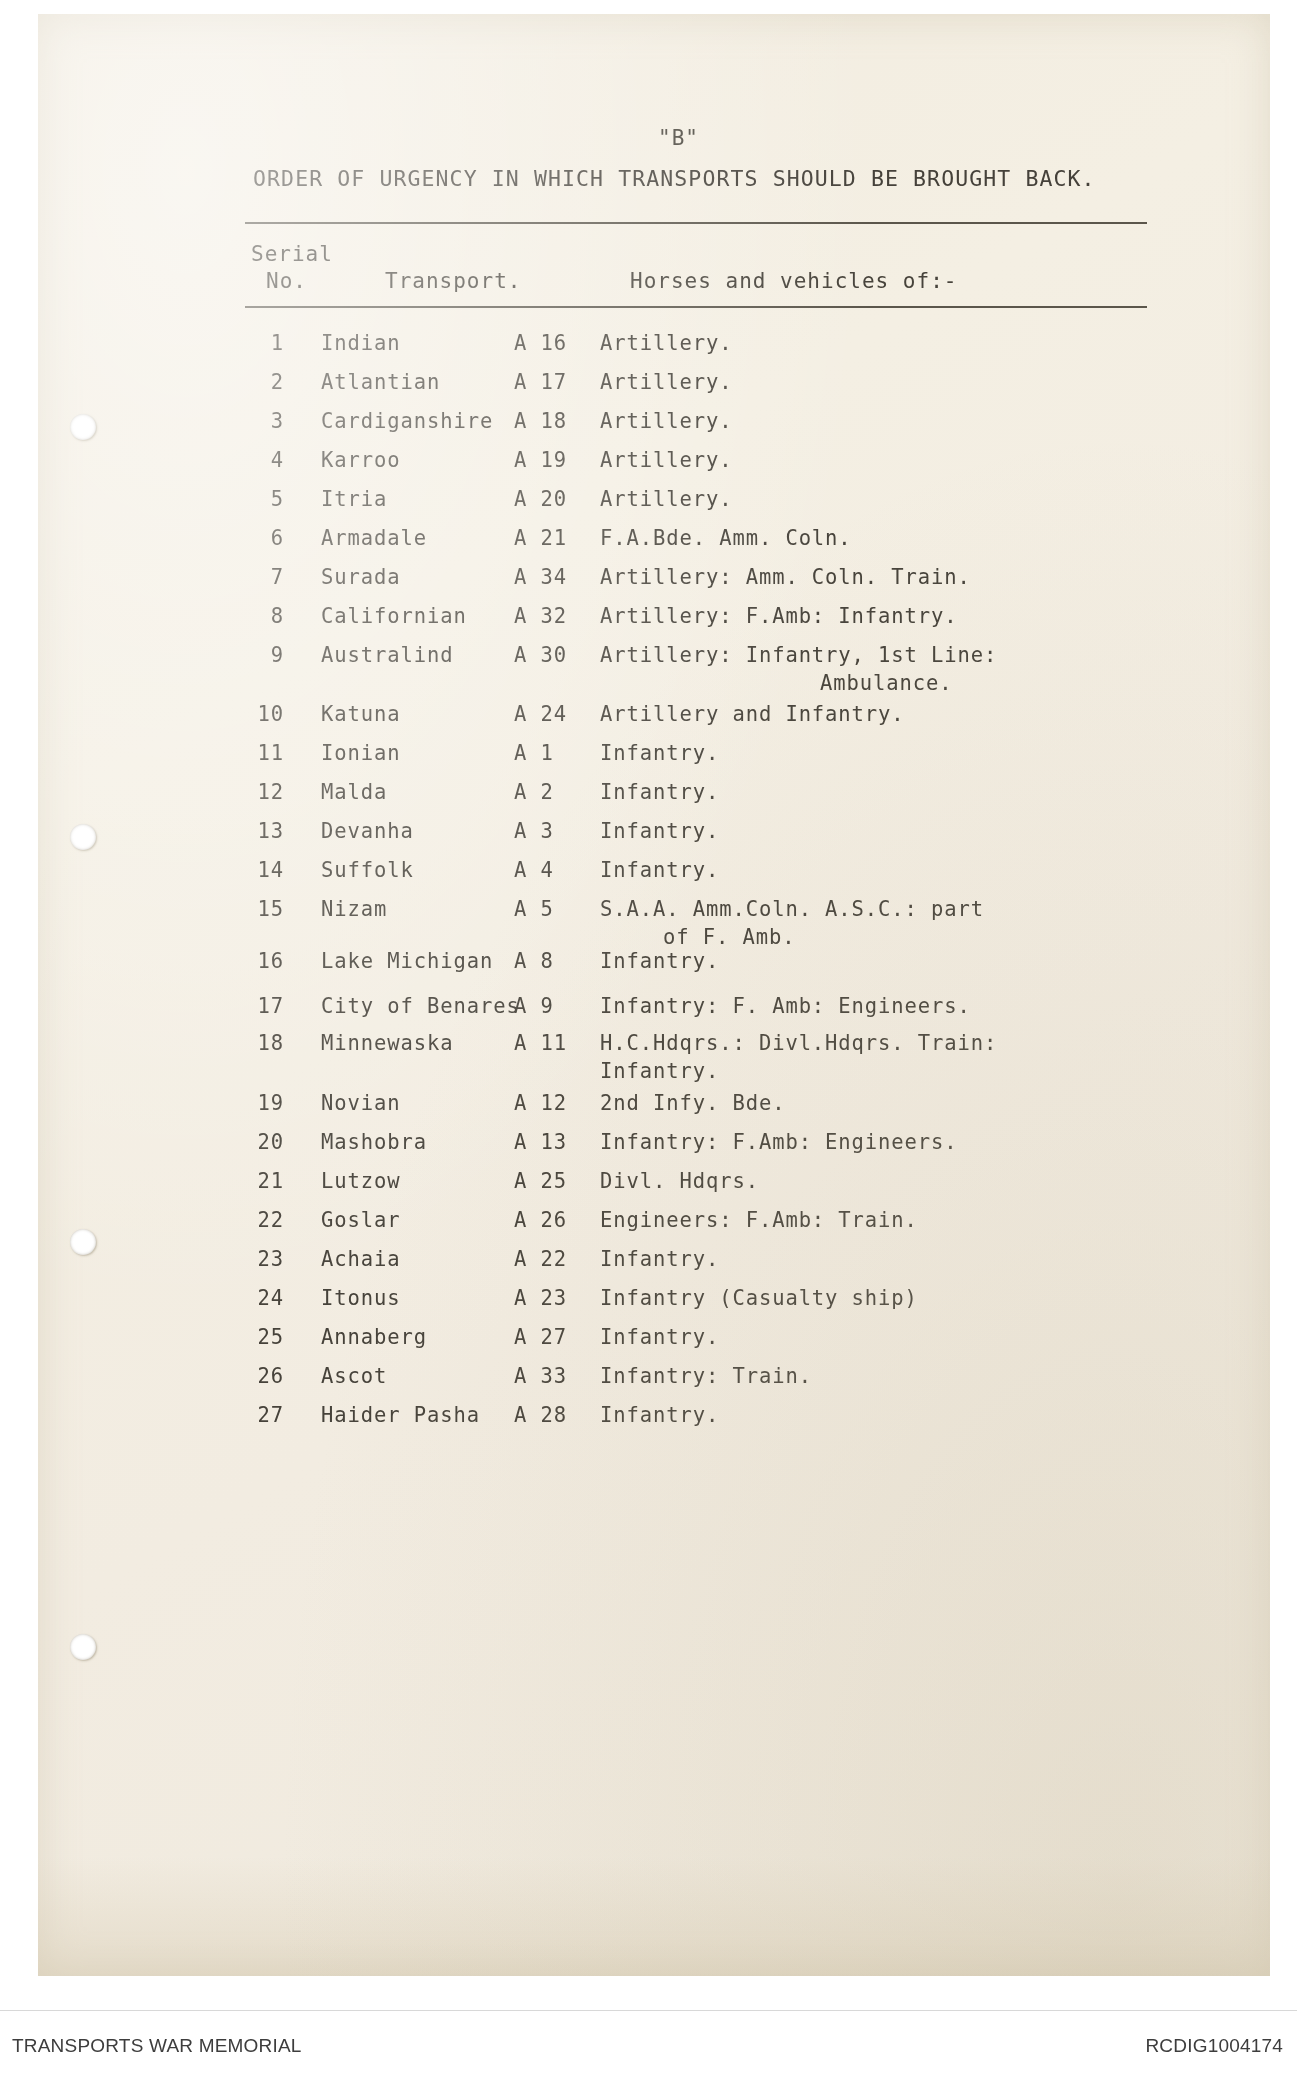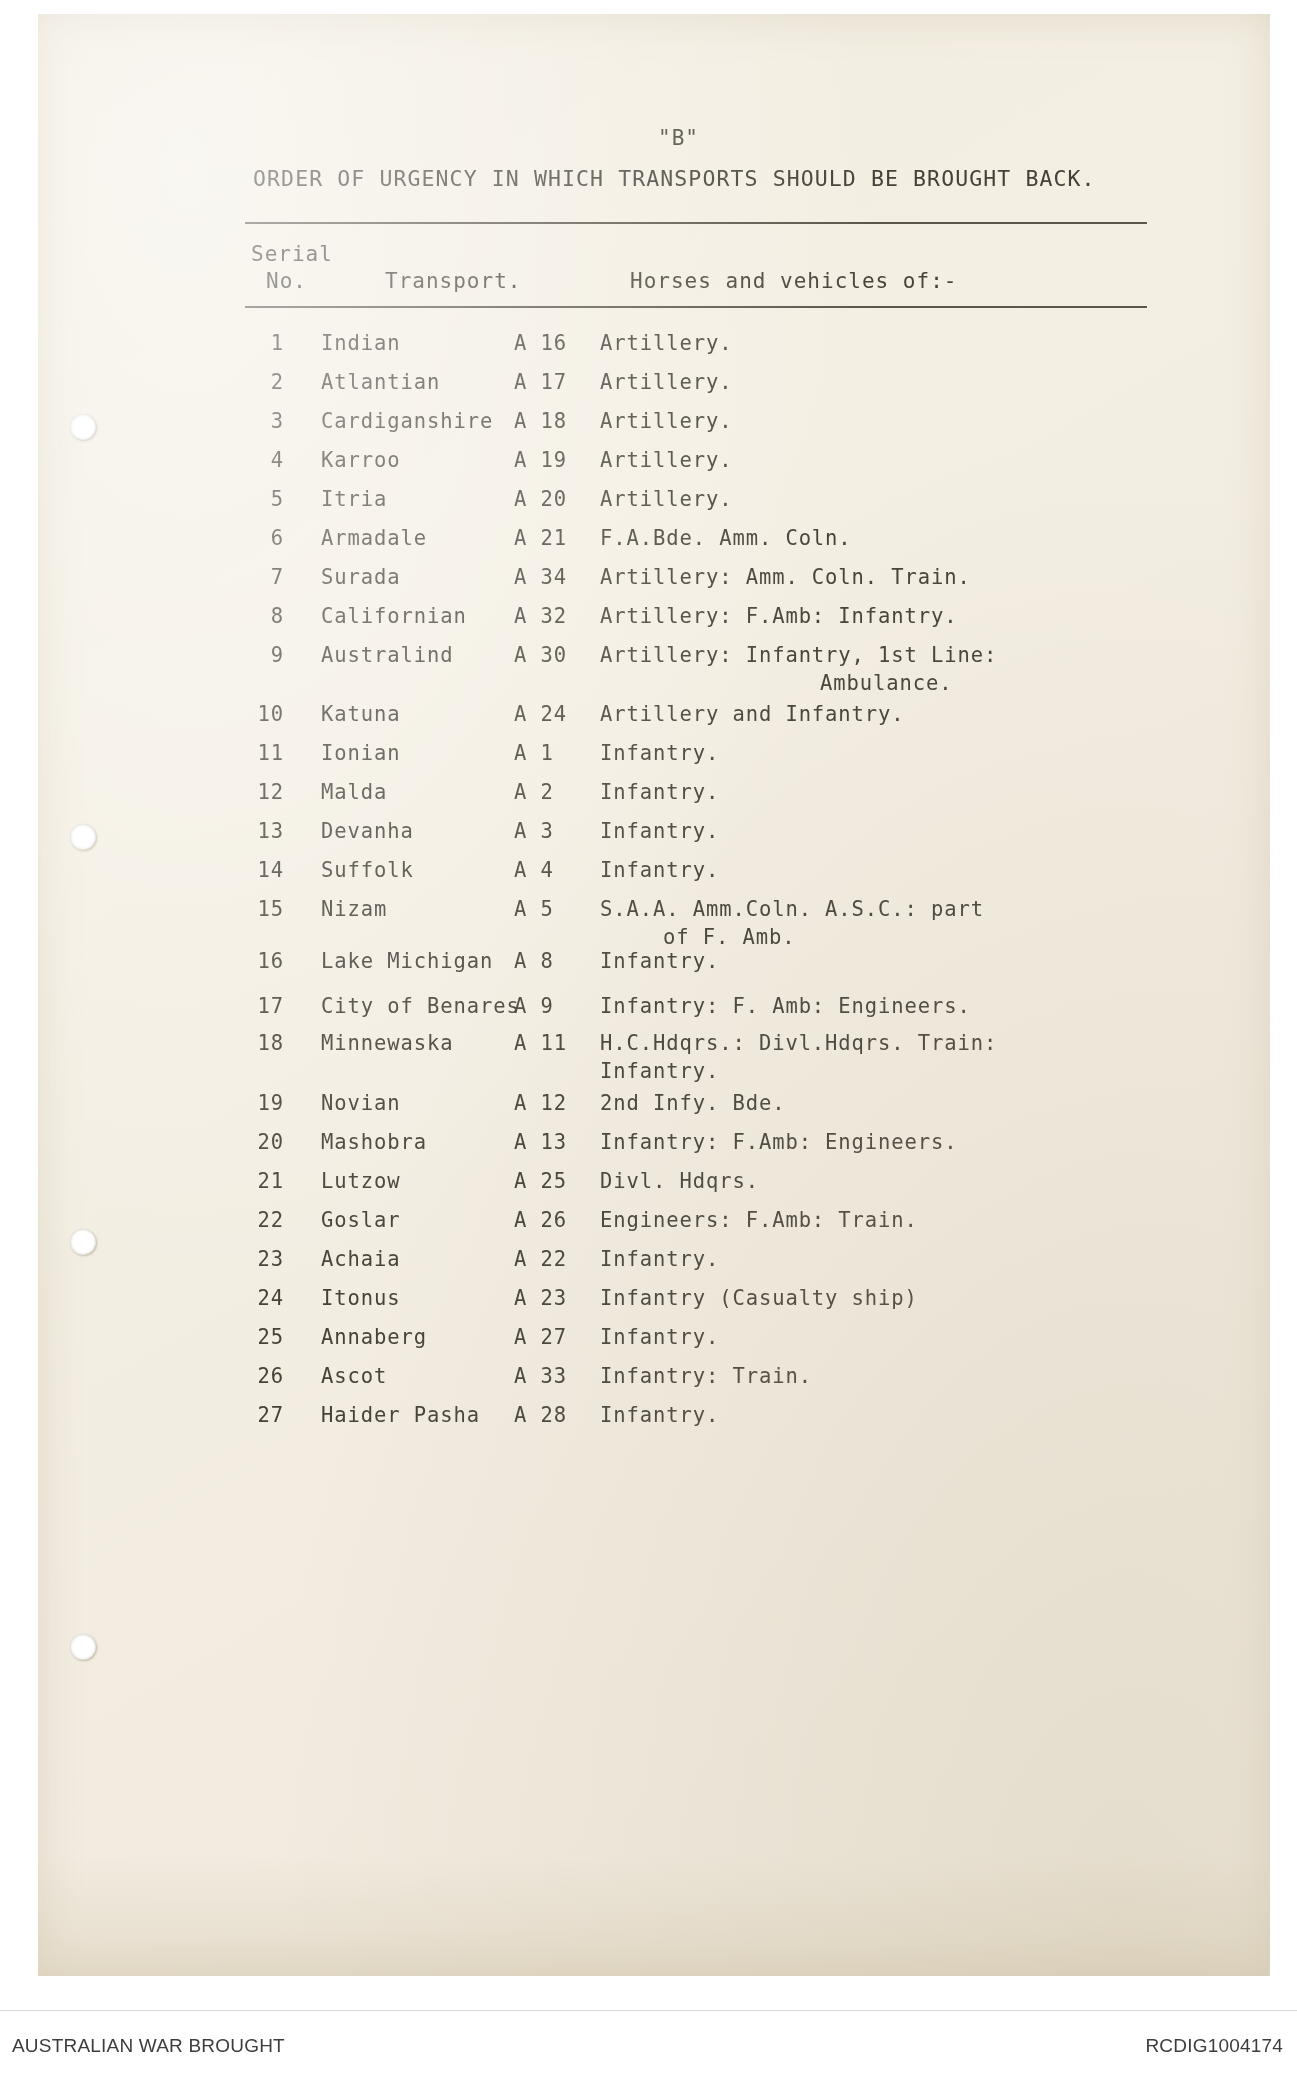--- a/index.html
+++ b/index.html
@@ -364,15 +364,15 @@
             <span class="c-name">Haider Pasha</span>
             <span class="c-code">A 28</span>
             <span class="c-desc">Infantry.</span>
           </div>
         </div>
     </div>
   </div>
 </div>
 
 <div class="footer">
-  <div class="footer-left">AUSTRALIAN WAR BROUGHT</div>
+  <div class="footer-left">TRANSPORTS WAR MEMORIAL</div>
   <div class="footer-right">RCDIG1004174</div>
 </div>
 
 </body></html>

